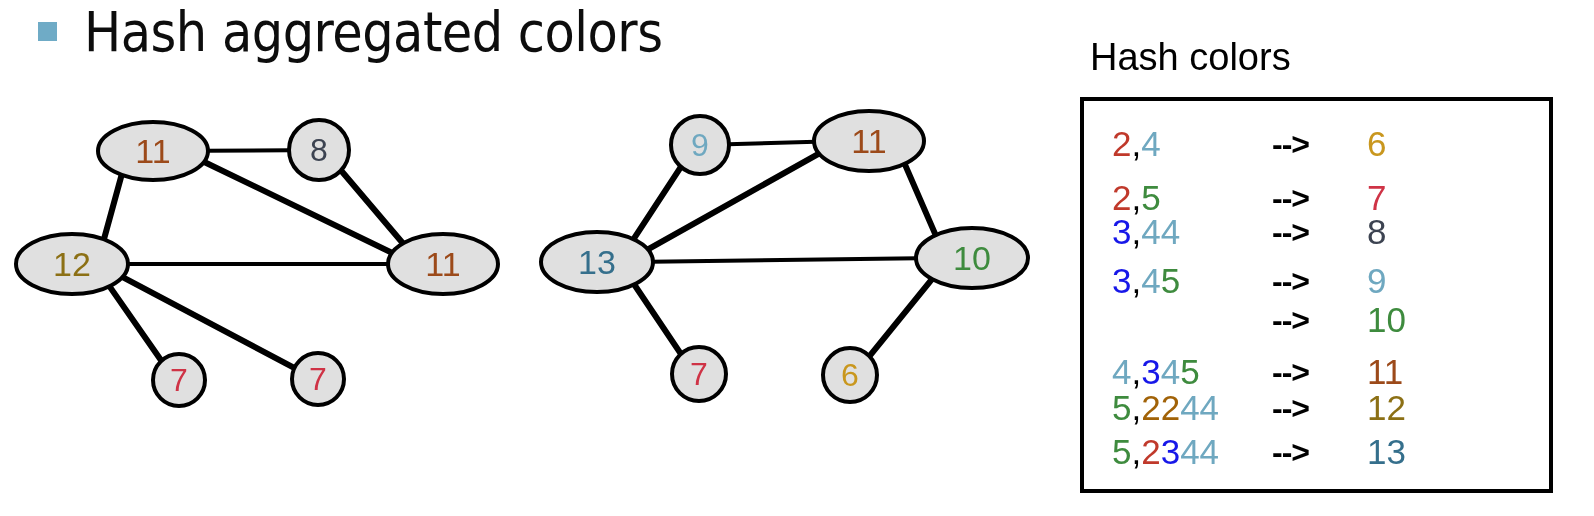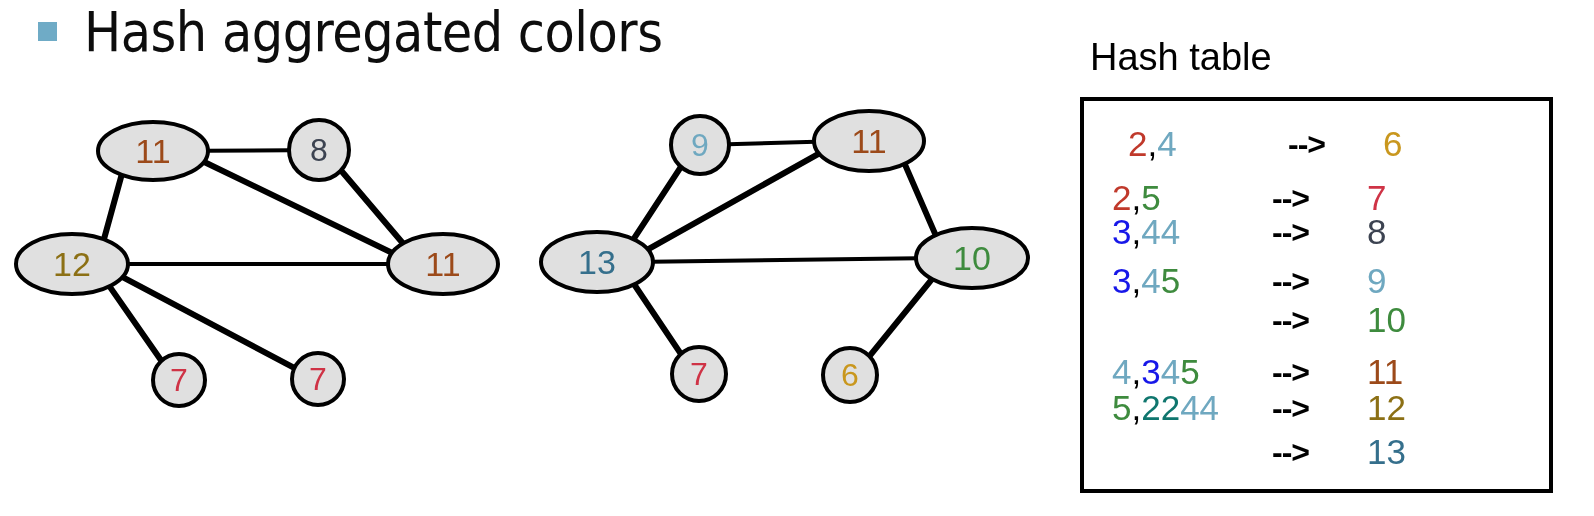--- a/index.html
+++ b/index.html
@@ -146,24 +146,24 @@
           <text x="699" y="374" text-anchor="middle" dominant-baseline="central" fill="#CF3346" font-size="32" font-family="&quot;Liberation Sans&quot;, sans-serif">7</text>
         </g>
         <g>
           <ellipse cx="850" cy="375" rx="27" ry="27" fill="#E0E0E0" stroke="#000000" stroke-width="4"></ellipse>
           <text x="850" y="375" text-anchor="middle" dominant-baseline="central" fill="#C9971E" font-size="32" font-family="&quot;Liberation Sans&quot;, sans-serif">6</text>
         </g>
       </g>
   </svg>
 
   <div id="hash-panel">
-    <div id="hash-heading">Hash table</div>
+    <div id="hash-heading">Hash colors</div>
     <div id="hash-box"></div>
     <div id="hash-rows">
-        <div class="hash-row" style="top: 25px; margin-left: 16px;">
+        <div class="hash-row" style="top: 25px;">
           <div class="hash-key"><span class="ch" style="color: rgb(192, 57, 43);">2</span><span class="ch" style="color: rgb(0, 0, 0);">,</span><span class="ch" style="color: rgb(111, 168, 192);">4</span></div>
           <div class="hash-arrow">--&gt;</div>
           <div class="hash-val" style="color: rgb(201, 151, 30);">6</div>
         </div>
         <div class="hash-row" style="top: 79px;">
           <div class="hash-key"><span class="ch" style="color: rgb(192, 57, 43);">2</span><span class="ch" style="color: rgb(0, 0, 0);">,</span><span class="ch" style="color: rgb(62, 139, 62);">5</span></div>
           <div class="hash-arrow">--&gt;</div>
           <div class="hash-val" style="color: rgb(207, 51, 70);">7</div>
         </div>
         <div class="hash-row" style="top: 113px;">
@@ -179,24 +179,25 @@
         <div class="hash-row" style="top: 201px;">
           <div class="hash-arrow">--&gt;</div>
           <div class="hash-val" style="color: rgb(62, 139, 62);">10</div>
         </div>
         <div class="hash-row" style="top: 245px; margin-top: 8px;">
           <div class="hash-key"><span class="ch" style="color: rgb(111, 168, 192);">4</span><span class="ch" style="color: rgb(0, 0, 0);">,</span><span class="ch" style="color: rgb(23, 23, 232);">3</span><span class="ch" style="color: rgb(111, 168, 192);">4</span><span class="ch" style="color: rgb(62, 139, 62);">5</span></div>
           <div class="hash-arrow">--&gt;</div>
           <div class="hash-val" style="color: rgb(156, 74, 26);">11</div>
         </div>
         <div class="hash-row" style="top: 289px;">
-          <div class="hash-key"><span class="ch" style="color: rgb(62, 139, 62);">5</span><span class="ch" style="color: rgb(0, 0, 0);">,</span><span class="ch" style="color: #0f766e;">22</span><span class="ch" style="color: rgb(111, 168, 192);">44</span></div>
+          <div class="hash-key"><span class="ch" style="color: rgb(62, 139, 62);">5</span><span class="ch" style="color: rgb(0, 0, 0);">,</span><span class="ch" style="color: #a16207;">22</span><span class="ch" style="color: rgb(111, 168, 192);">44</span></div>
           <div class="hash-arrow">--&gt;</div>
           <div class="hash-val" style="color: rgb(140, 112, 21);">12</div>
         </div>
         <div class="hash-row" style="top: 333px;">
+          <div class="hash-key"><span class="ch" style="color: rgb(62, 139, 62);">5</span><span class="ch" style="color: rgb(0, 0, 0);">,</span><span class="ch" style="color: rgb(192, 57, 43);">2</span><span class="ch" style="color: rgb(23, 23, 232);">3</span><span class="ch" style="color: rgb(111, 168, 192);">44</span></div>
           <div class="hash-arrow">--&gt;</div>
           <div class="hash-val" style="color: rgb(53, 111, 140);">13</div>
         </div>
       </div>
   </div>
 
 </div>
 
 </body></html>

